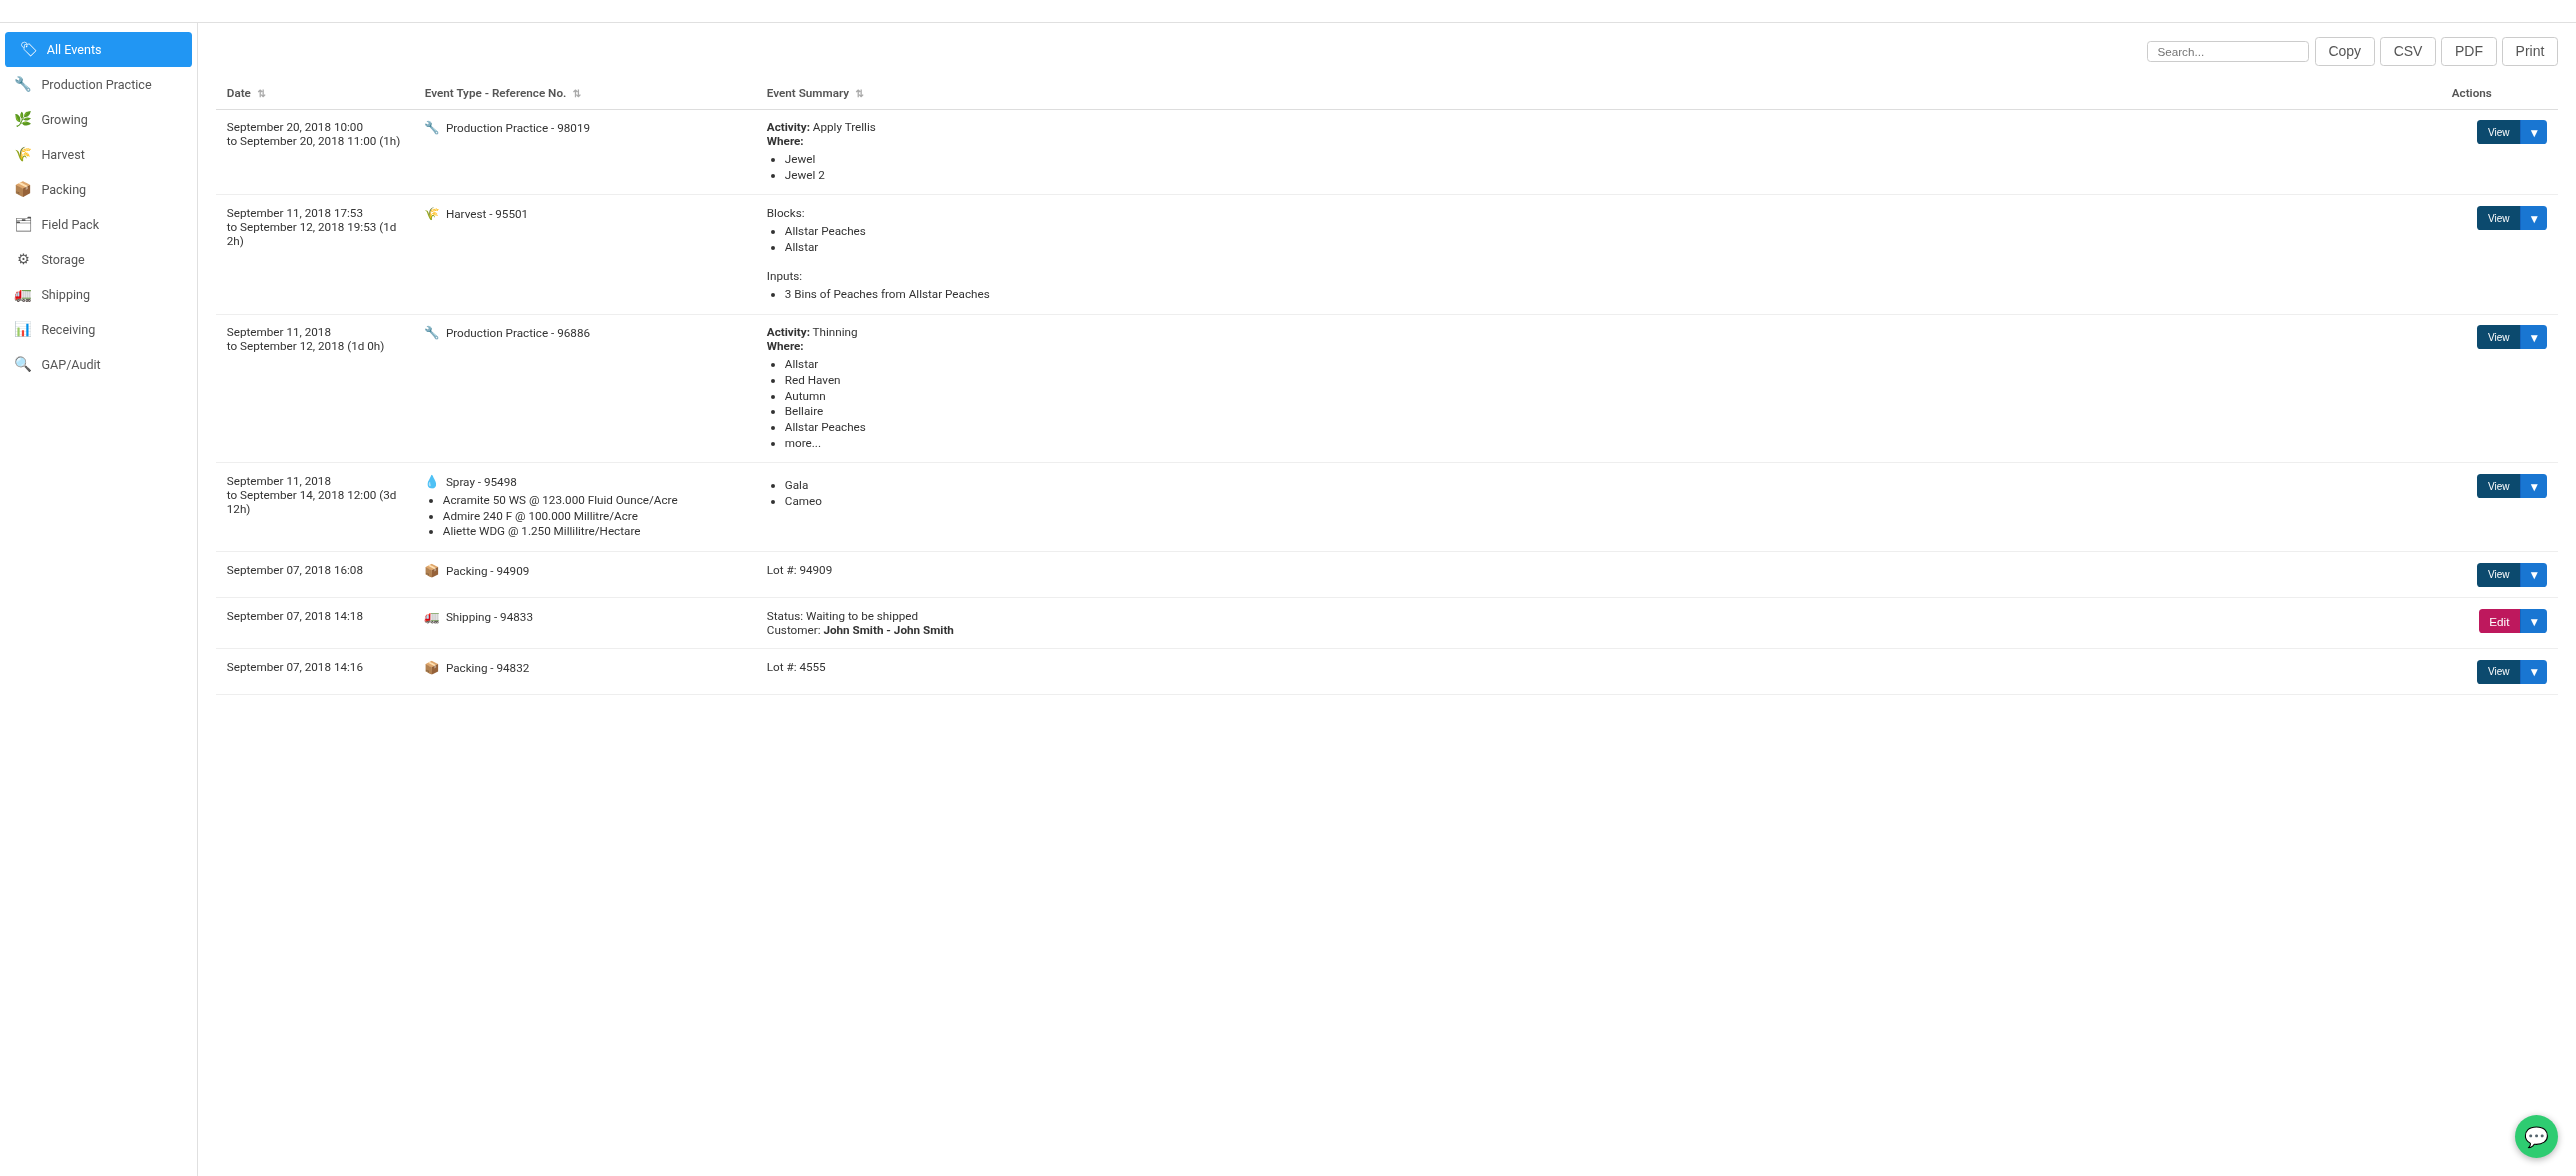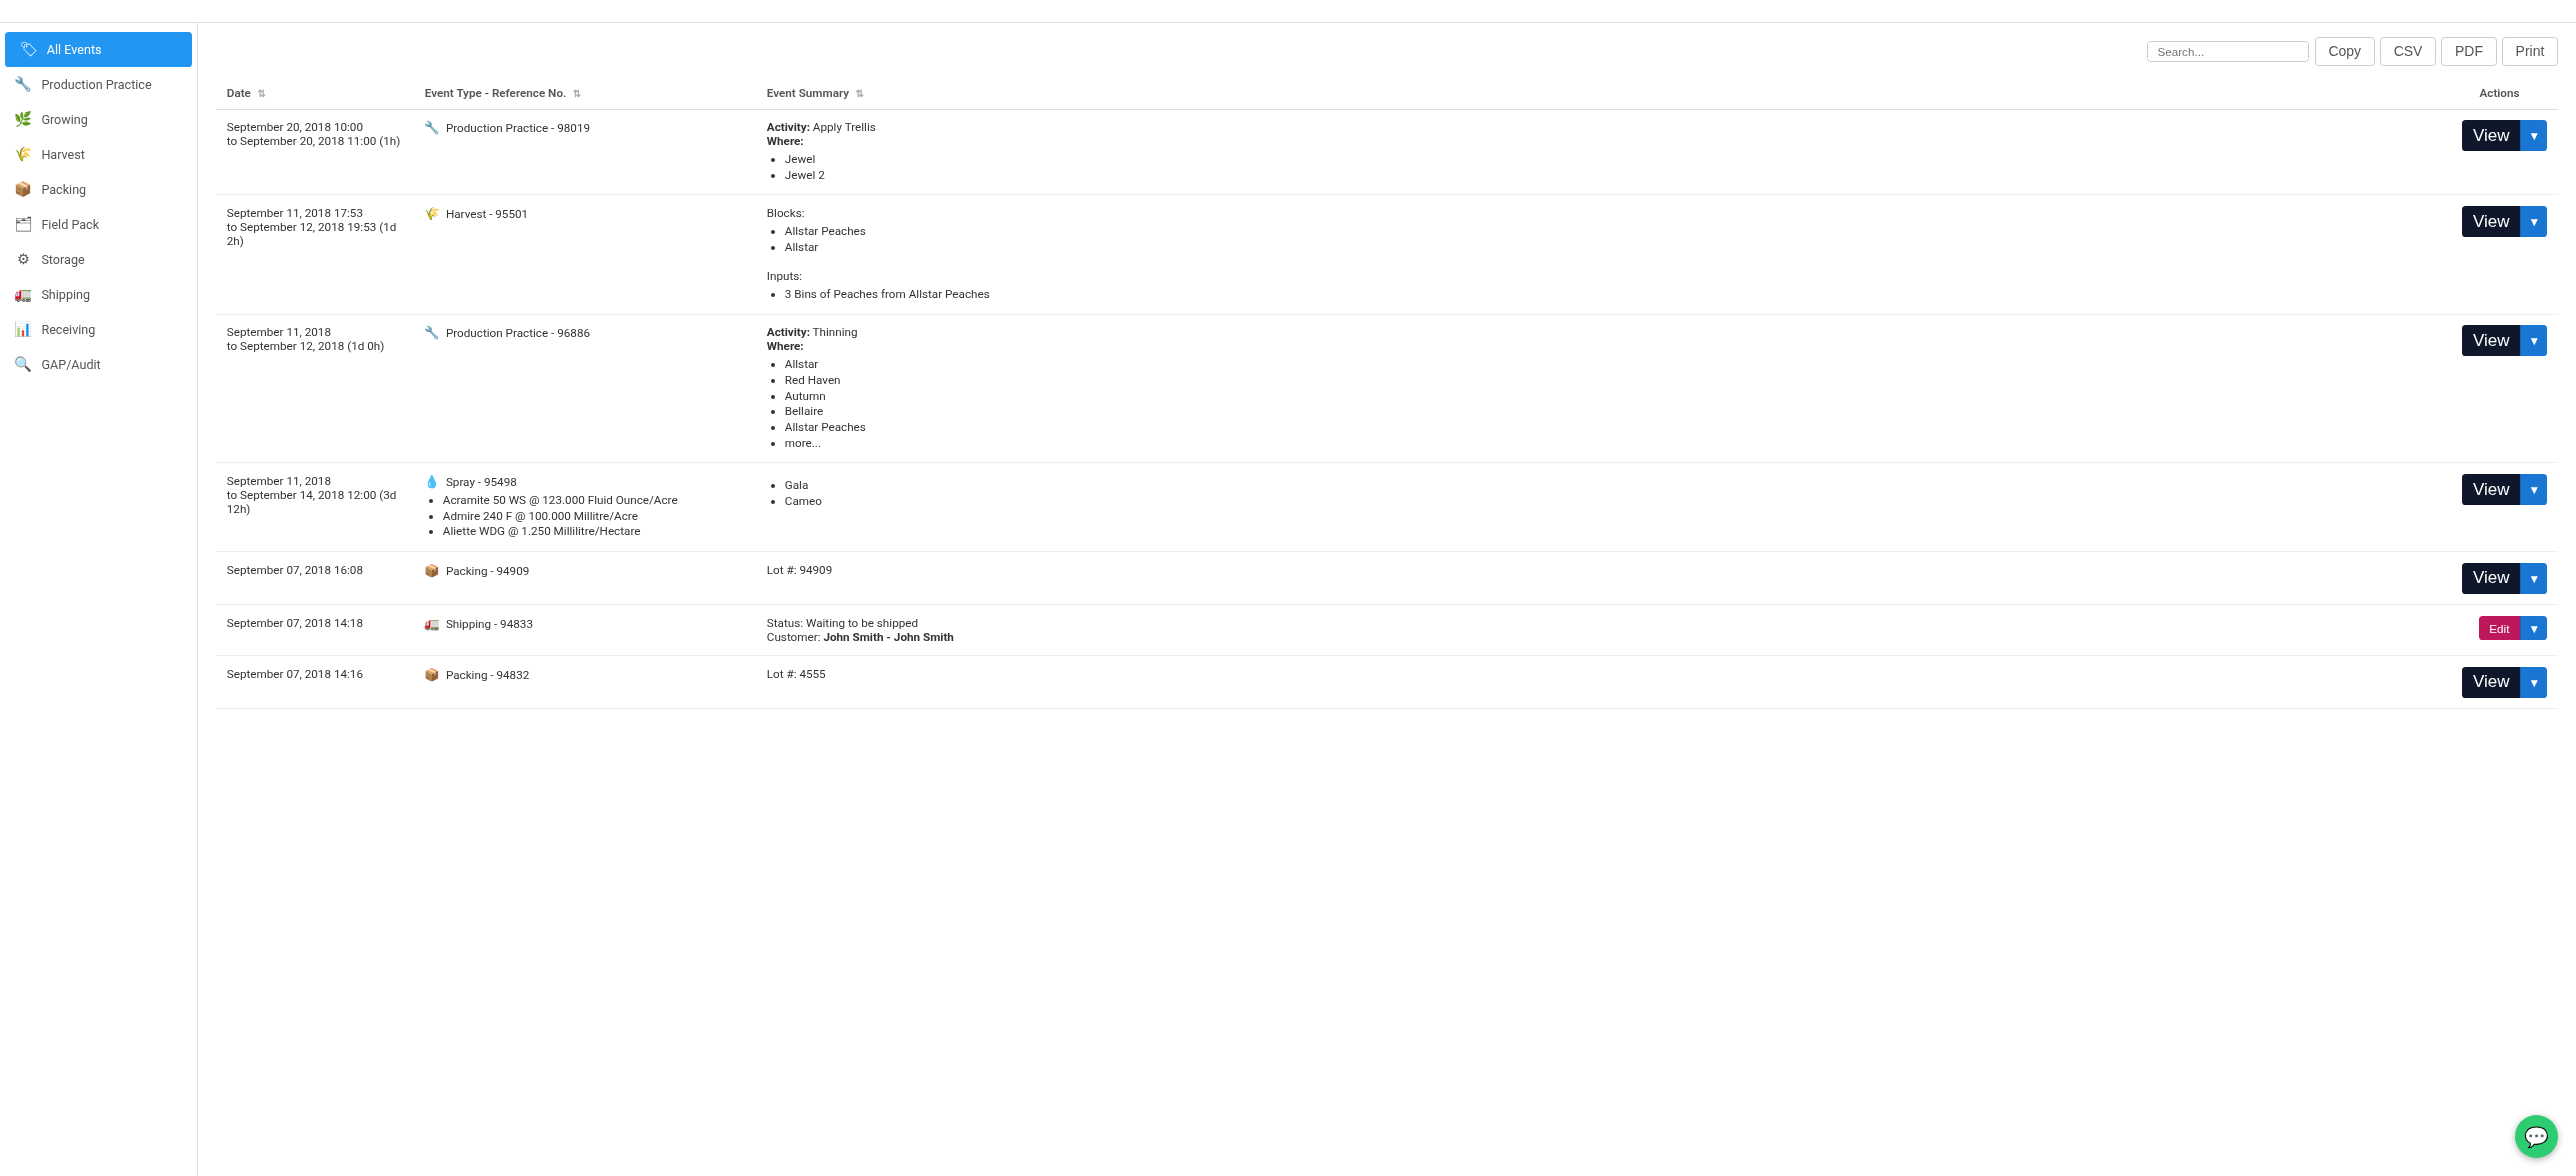--- a/index.html
+++ b/index.html
@@ -30,30 +30,30 @@
 
     
     table { width: 100%; border-collapse: collapse; }
     thead tr { border-bottom: 1.8px solid #ddd; }
     th { padding: 9px 10.8px; text-align: left; font-weight: 600; color: #555; font-size: 11.7px; white-space: nowrap; }
     th .sort-icon { margin-left: 3.6px; color: #aaa; font-size: 10px; }
     td { padding: 10.8px 10.8px; vertical-align: top; font-size: 11.7px; color: #333; border-bottom: 0.9px solid #eee; }
 
     .col-date { width: 198px; }
     .col-event { width: 342px; }
-    .col-actions { width: 117px; text-align: center; }
+    .col-actions { width: 117px; text-align: left; }
 
     .event-type-icon { margin-right: 5.4px; font-size: 12.6px; }
 
     ul.summary-list { padding-left: 18px; margin-top: 3.6px; }
     ul.summary-list li { margin-bottom: 1.8px; }
 
     .bold { font-weight: bold; }
 
-    .btn-view { background: #0f172a; color: #fff; border: none; border-radius: 3.6px 0 0 3.6px; padding: 5.4px 10.8px; cursor: pointer; font-size: 17px; }
+    .btn-view { background: #0c4a6e; color: #fff; border: none; border-radius: 3.6px 0 0 3.6px; padding: 5.4px 10.8px; cursor: pointer; font-size: 10px; }
     .btn-dropdown { background: #1976D2; color: #fff; border: none; border-radius: 0 3.6px 3.6px 0; padding: 5.4px 7.2px; cursor: pointer; font-size: 11.7px; border-left: 0.9px solid #1565C0; }
     .btn-edit { background: #be185d; color: #fff; border: none; border-radius: 3.6px 0 0 3.6px; padding: 5.4px 10.8px; cursor: pointer; font-size: 11.7px; }
 
     .action-group { display: flex; justify-content: flex-end; }
 
     .chat-bubble { position: fixed; bottom: 18px; right: 18px; width: 43px; height: 43px; background: #2ecc71; border-radius: 50%; display: flex; align-items: center; justify-content: center; color: #fff; font-size: 20px; cursor: pointer; box-shadow: 0 1.8px 7.2px rgba(0,0,0,0.3); }
   </style>
 </head>
 <body>
 

